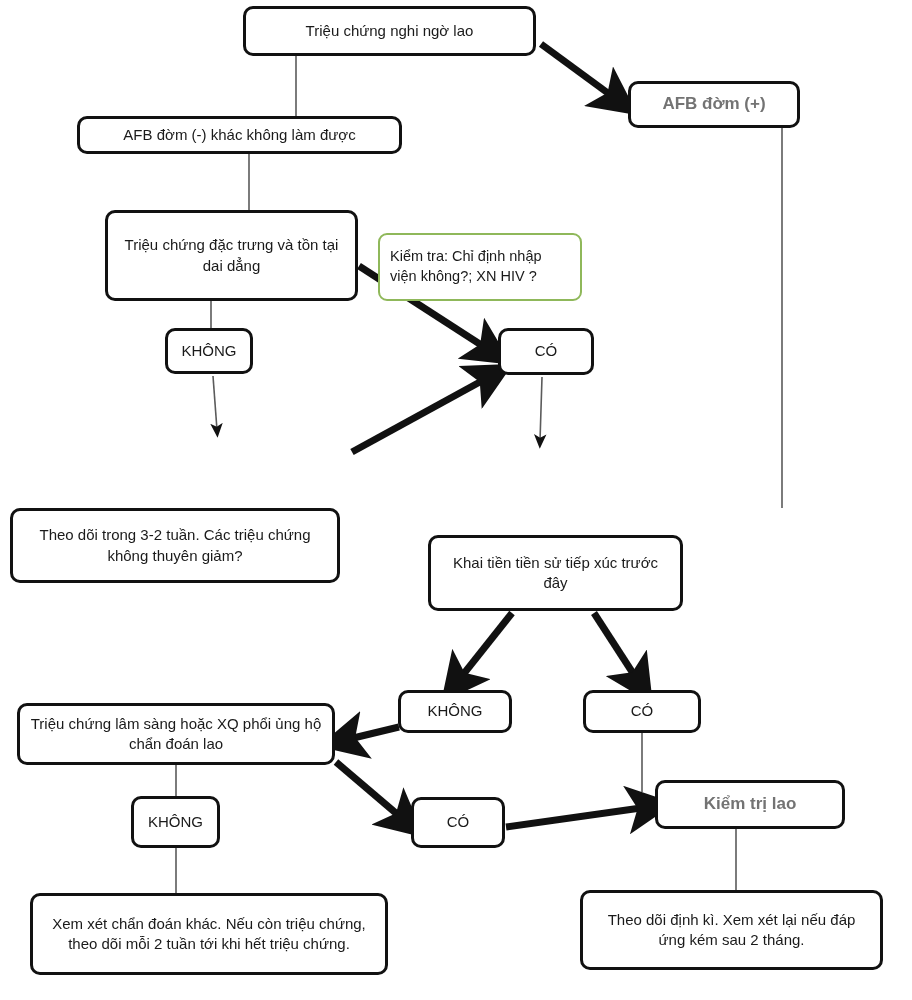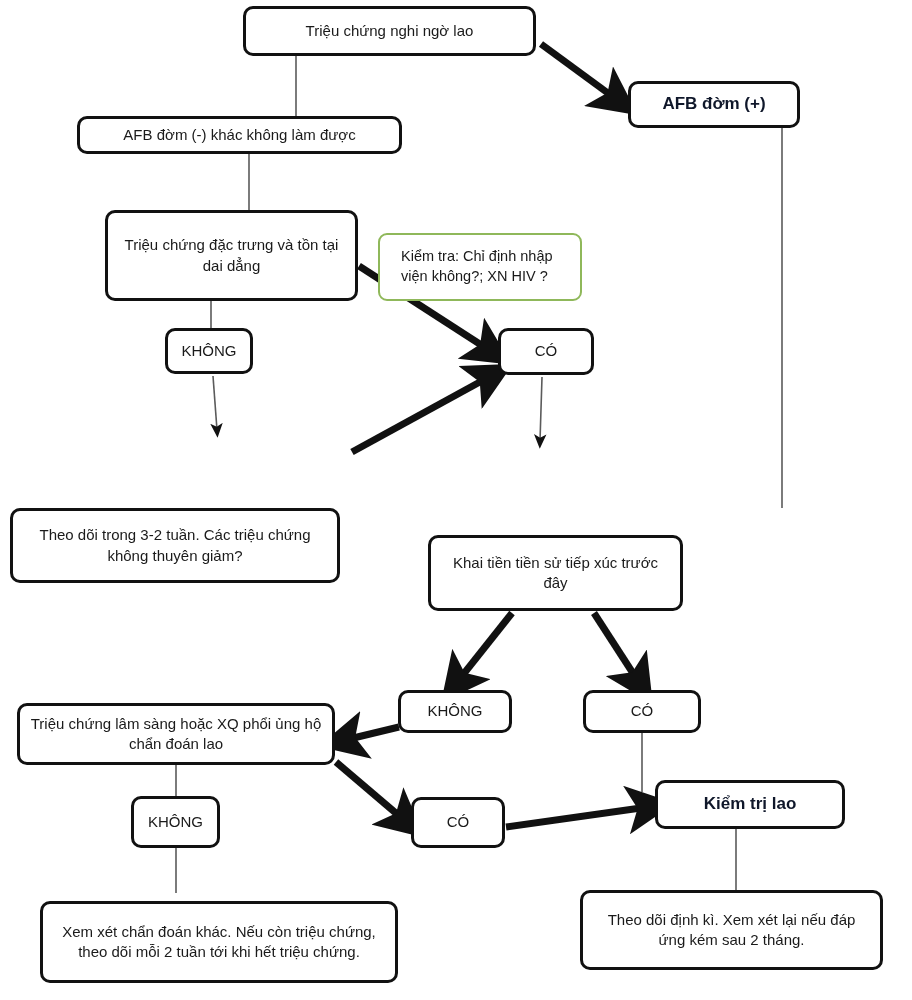--- a/index.html
+++ b/index.html
@@ -30,31 +30,31 @@
     align-items: center;
     justify-content: center;
     text-align: center;
     color: #1a1a1a;
     font-size: 15px;
     line-height: 1.35;
     padding: 4px 0;
     z-index: 3;
   }
   .node.red-text {
-    color: #0f172a;
+    color: #737373;
     font-weight: bold;
     font-size: 17px;
   }
   .node.callout {
     border: 2px solid #8fb85a;
     border-radius: 9px;
     text-align: left;
     justify-content: flex-start;
     font-size: 14.5px;
-    padding: 6px 21px;
+    padding: 6px 10px;
     z-index: 4;
   }
   .node .inner {
     width: 100%;
     white-space: pre-line;
   }
   .node.callout .inner {
     text-align: left;
   }
 </style>
@@ -137,21 +137,21 @@
     </div>
     <div class="node" style="left: 131px; top: 796px; width: 89px; height: 52px;">
       <div class="inner">KHÔNG</div>
     </div>
     <div class="node" style="left: 411px; top: 797px; width: 94px; height: 51px;">
       <div class="inner">CÓ</div>
     </div>
     <div class="node red-text" style="left: 655px; top: 780px; width: 190px; height: 49px;">
       <div class="inner">Kiểm trị lao</div>
     </div>
-    <div class="node" style="left: 40px; top: 893px; width: 358px; height: 82px; margin-top: 8px;">
+    <div class="node" style="left: 30px; top: 893px; width: 358px; height: 82px;">
       <div class="inner">Xem xét chẩn đoán khác. Nếu còn triệu chứng,
 theo dõi mỗi 2 tuần tới khi hết triệu chứng.</div>
     </div>
     <div class="node" style="left: 580px; top: 890px; width: 303px; height: 80px;">
       <div class="inner">Theo dõi định kì. Xem xét lại nếu đáp
 ứng kém sau 2 tháng.</div>
     </div>
   </div>
 
 </body></html>

